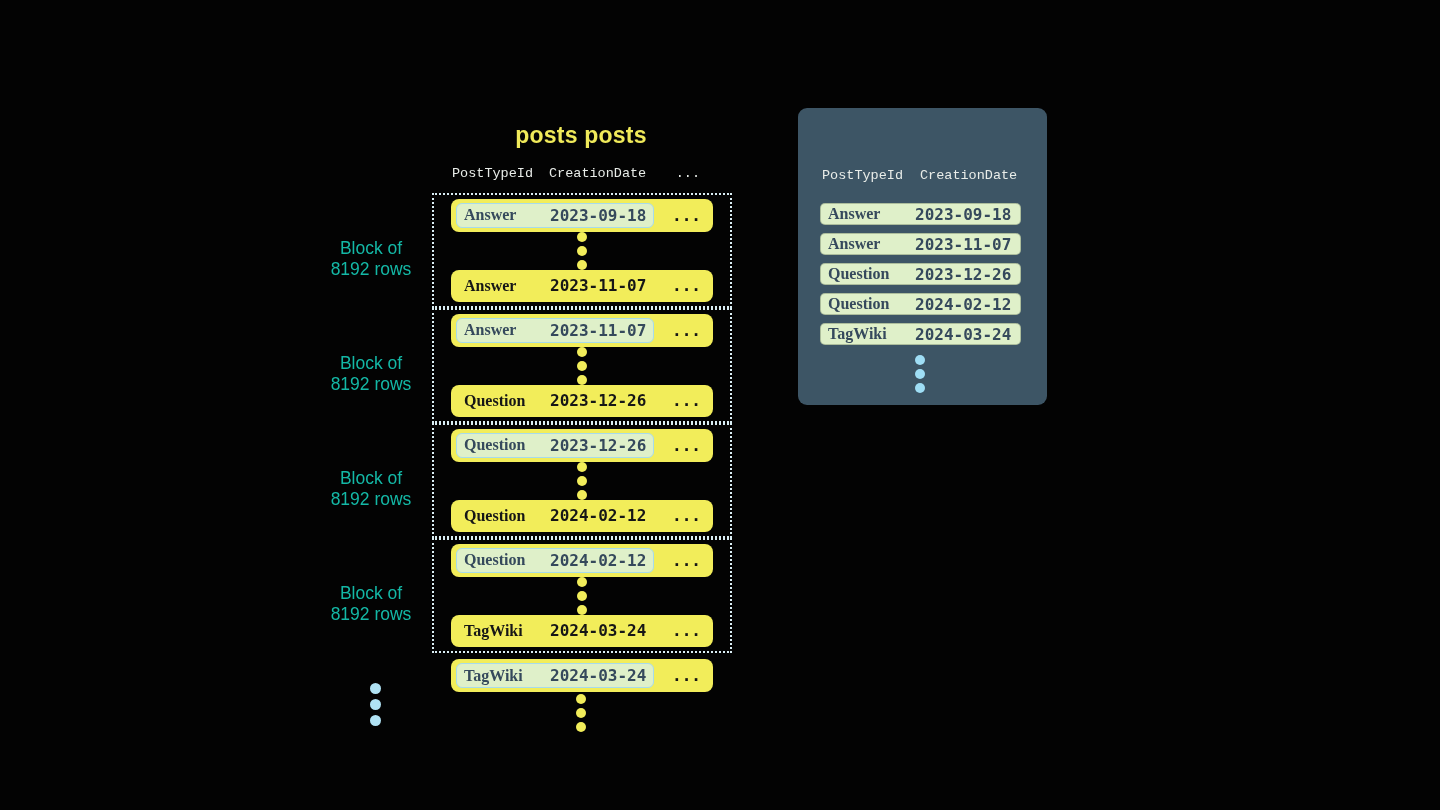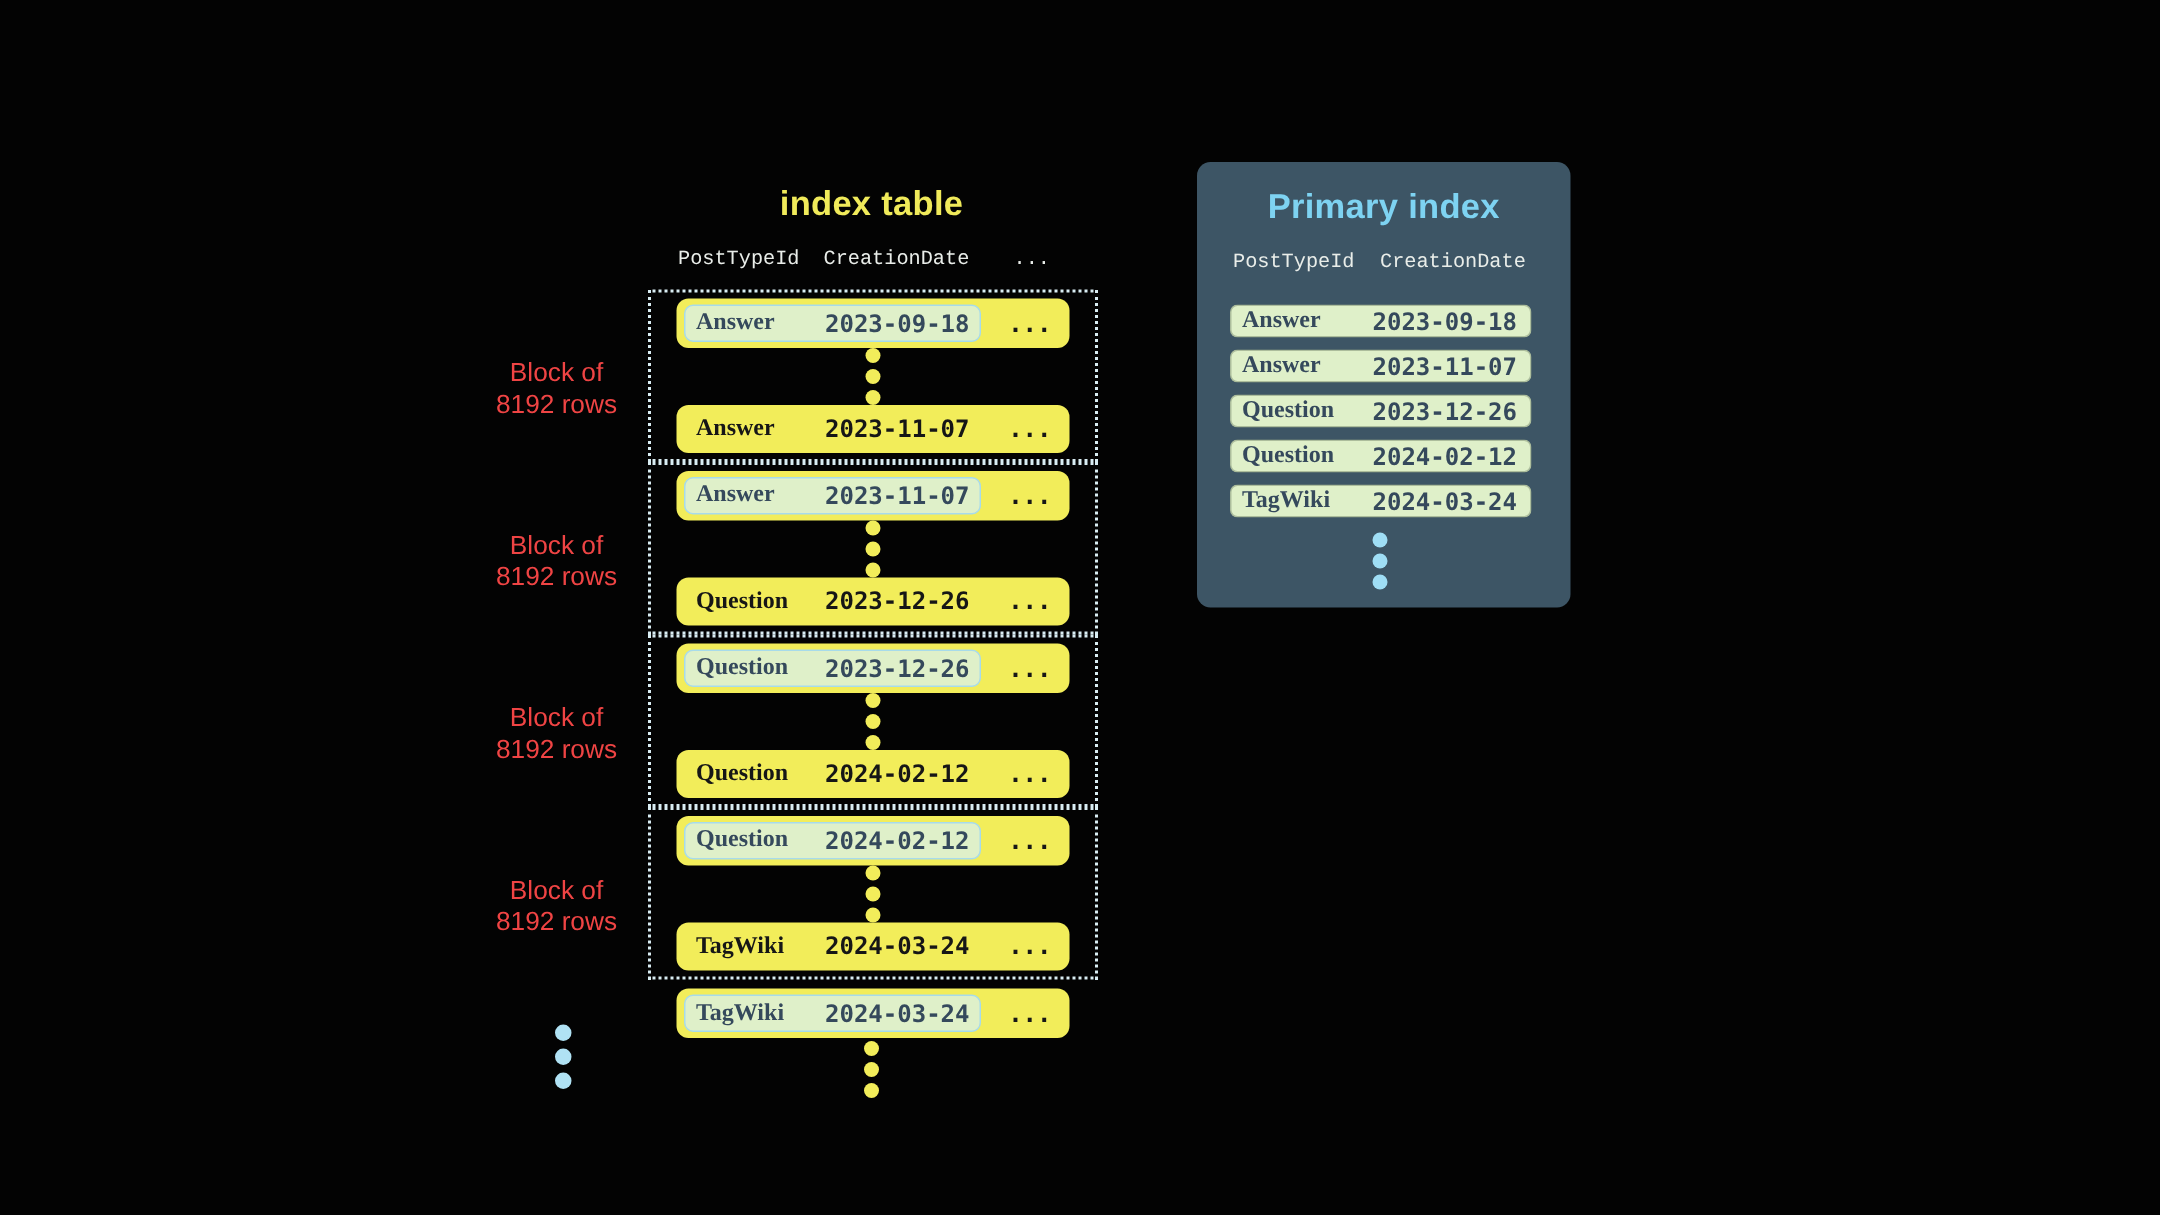--- a/index.html
+++ b/index.html
@@ -45,21 +45,21 @@
   }
   .vdots{display:flex;flex-direction:column;align-items:center;gap:4px;}
   .vdots i{width:10px;height:10px;border-radius:50%;background:#f2ed5a;display:block;}
 
   .overflow-row{position:absolute;left:451px;top:659px;}
   .bottom-dots{position:absolute;left:576px;top:694px;display:flex;flex-direction:column;gap:4px;}
   .bottom-dots i{width:10px;height:10px;border-radius:50%;background:#f2ed5a;display:block;}
 
   .block-label{
     position:absolute;left:306px;width:130px;text-align:center;
-    color:#ef4444;font-size:17.5px;font-weight:500;line-height:21px;
+    color:#14b8a6;font-size:17.5px;font-weight:500;line-height:21px;
   }
   .bl0{top:238px;} .bl1{top:353px;} .bl2{top:468px;} .bl3{top:583px;}
   .left-dots{position:absolute;left:370px;top:683px;display:flex;flex-direction:column;gap:5px;}
   .left-dots i{width:11px;height:11px;border-radius:50%;background:#b0e2f4;display:block;}
 
   
   .index-panel{
     position:absolute;left:798px;top:108px;width:249px;height:297px;
     background:#3d5565;border-radius:9px;
   }
@@ -81,21 +81,21 @@
   .irow .tcol{width:87px;}
   .ir0{top:95px;} .ir1{top:125px;} .ir2{top:155px;} .ir3{top:185px;} .ir4{top:215px;}
   .index-dots{position:absolute;left:117px;top:247px;display:flex;flex-direction:column;gap:4px;}
   .index-dots i{width:10px;height:10px;border-radius:50%;background:#9fdef5;display:block;}
 </style>
 </head>
 <body>
 
 <div class="stage">
 
-  <div class="posts-title">index table</div>
+  <div class="posts-title">posts posts</div>
 
   <div class="posts-header mono">
     <span class="hcol1">PostTypeId</span>
     <span class="hcol2">CreationDate</span>
     <span class="hell">...</span>
   </div>
 
   <div class="block-label bl0">
     <div>Block of</div>
     <div>8192 rows</div>
@@ -210,21 +210,20 @@
       </span>
     <span class="ell">...</span>
   </div>
   <div class="bottom-dots">
       <i></i>
       <i></i>
       <i></i>
     </div>
 
   <div class="index-panel">
-    <div class="index-title">Primary index</div>
 
     <div class="index-header mono">
       <span class="hcol1">PostTypeId</span>
       <span class="hcol2">CreationDate</span>
     </div>
 
     <div class="irow ir0">
       <span class="tcol">Answer</span>
         <span class="dcol">2023-09-18</span>
     </div>

